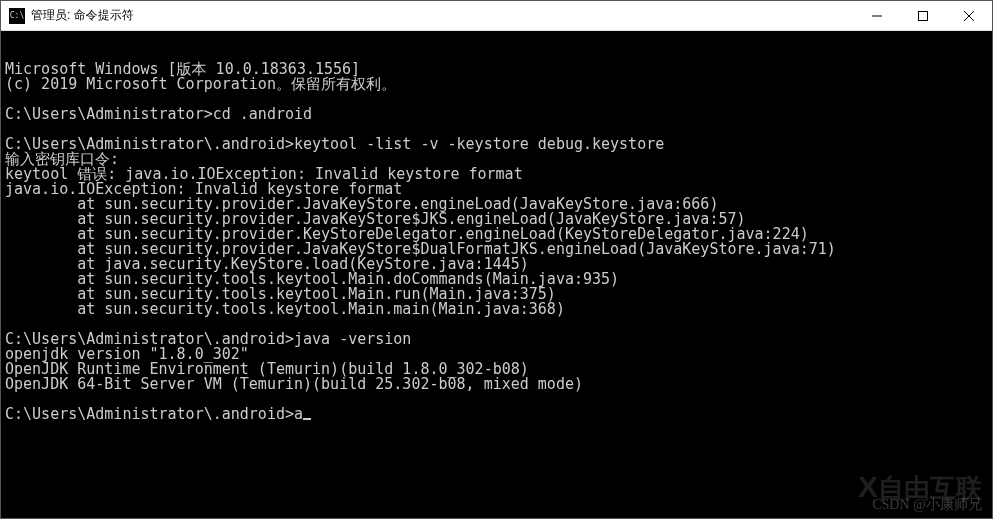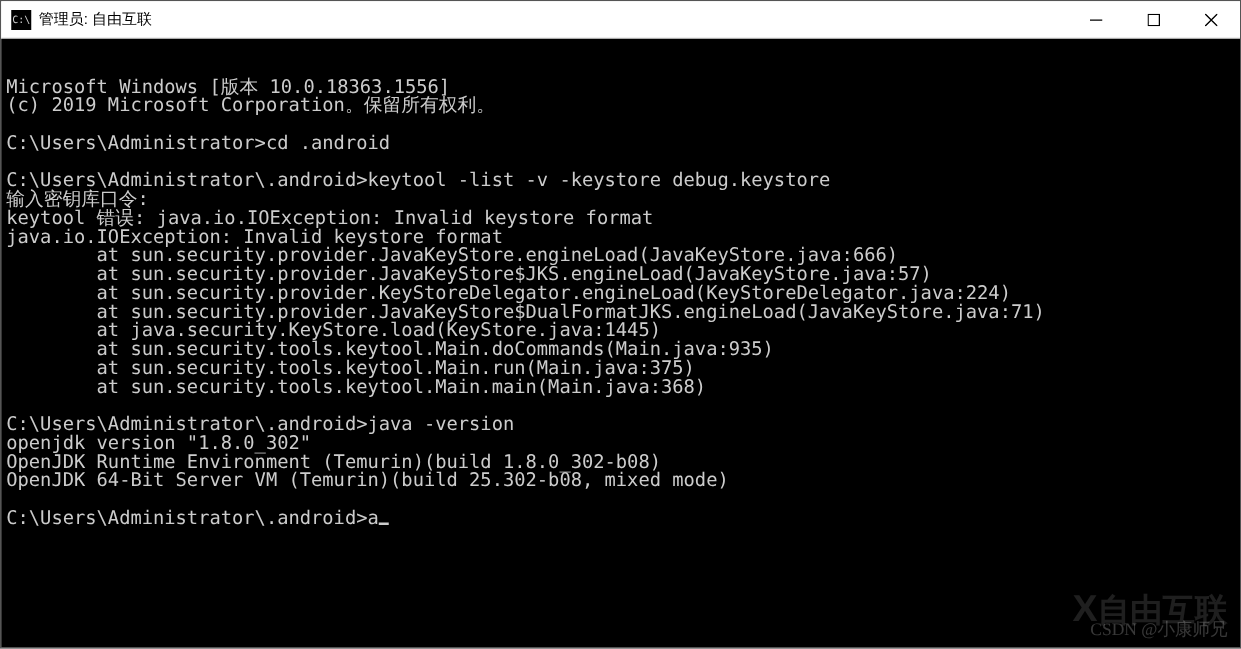--- a/index.html
+++ b/index.html
@@ -17,21 +17,21 @@
   .watermark1 { position: absolute; right: 10px; bottom: 22px; color: rgba(255,255,255,0.12); font-size: 26px; font-weight: bold; font-family: "Microsoft YaHei", sans-serif; pointer-events: none; letter-spacing: 0; }
   .watermark1 .x { font-size: 30px; font-weight: 900; }
   .watermark2 { position: absolute; right: 10px; bottom: 6px; color: rgba(255,255,255,0.22); font-size: 14px; font-family: Liberation Serif, serif; pointer-events: none; }
 </style>
 </head>
 <body>
 
 <div class="window">
   <div class="titlebar">
     <div class="titlebar-icon">C:\</div>
-    <div class="titlebar-title">管理员: 自由互联</div>
+    <div class="titlebar-title">管理员: 命令提示符</div>
     <div class="winbtns">
       <div class="winbtn">
         <svg viewBox="0 0 10 10">
             <path d="M0 5 H10" stroke="#000" stroke-width="1"></path>
           </svg>
       </div>
       <div class="winbtn">
         <svg viewBox="0 0 10 10">
             <rect x="0.5" y="0.5" width="9" height="9" fill="none" stroke="#000" stroke-width="1"></rect>
           </svg>

